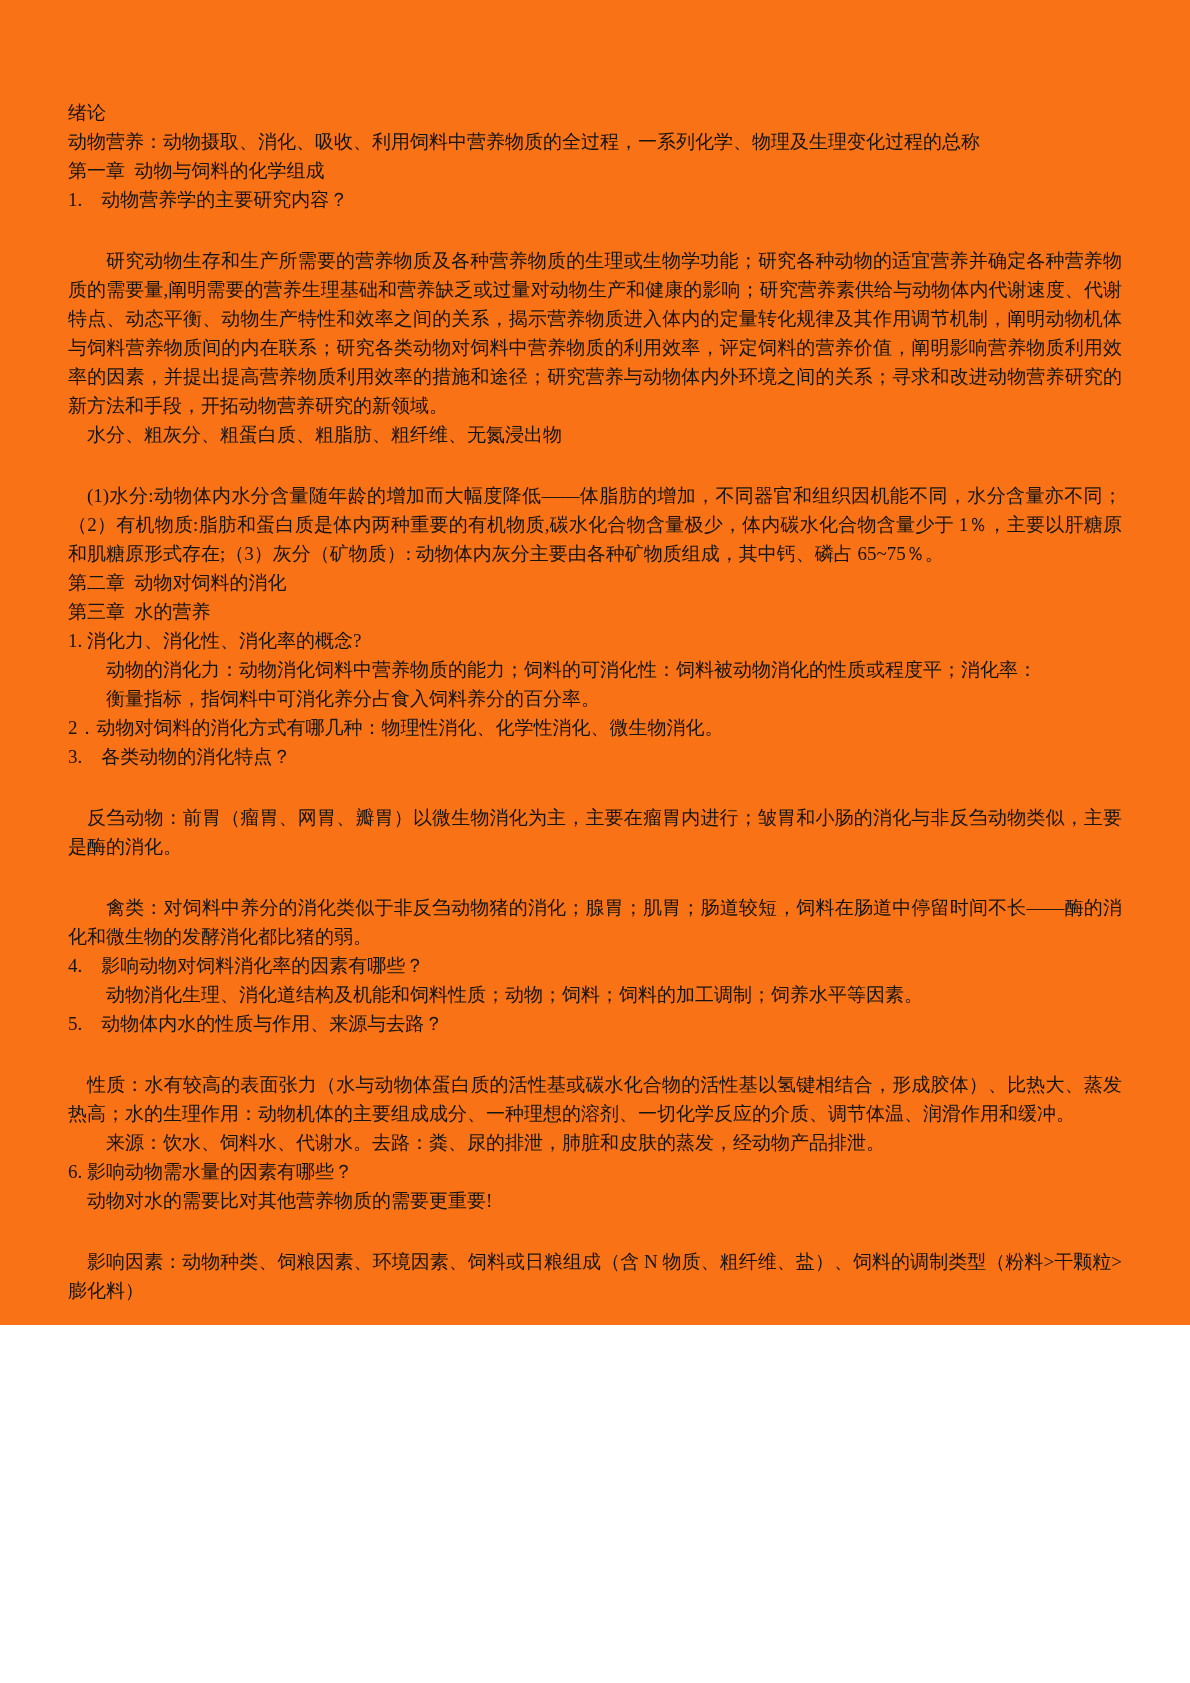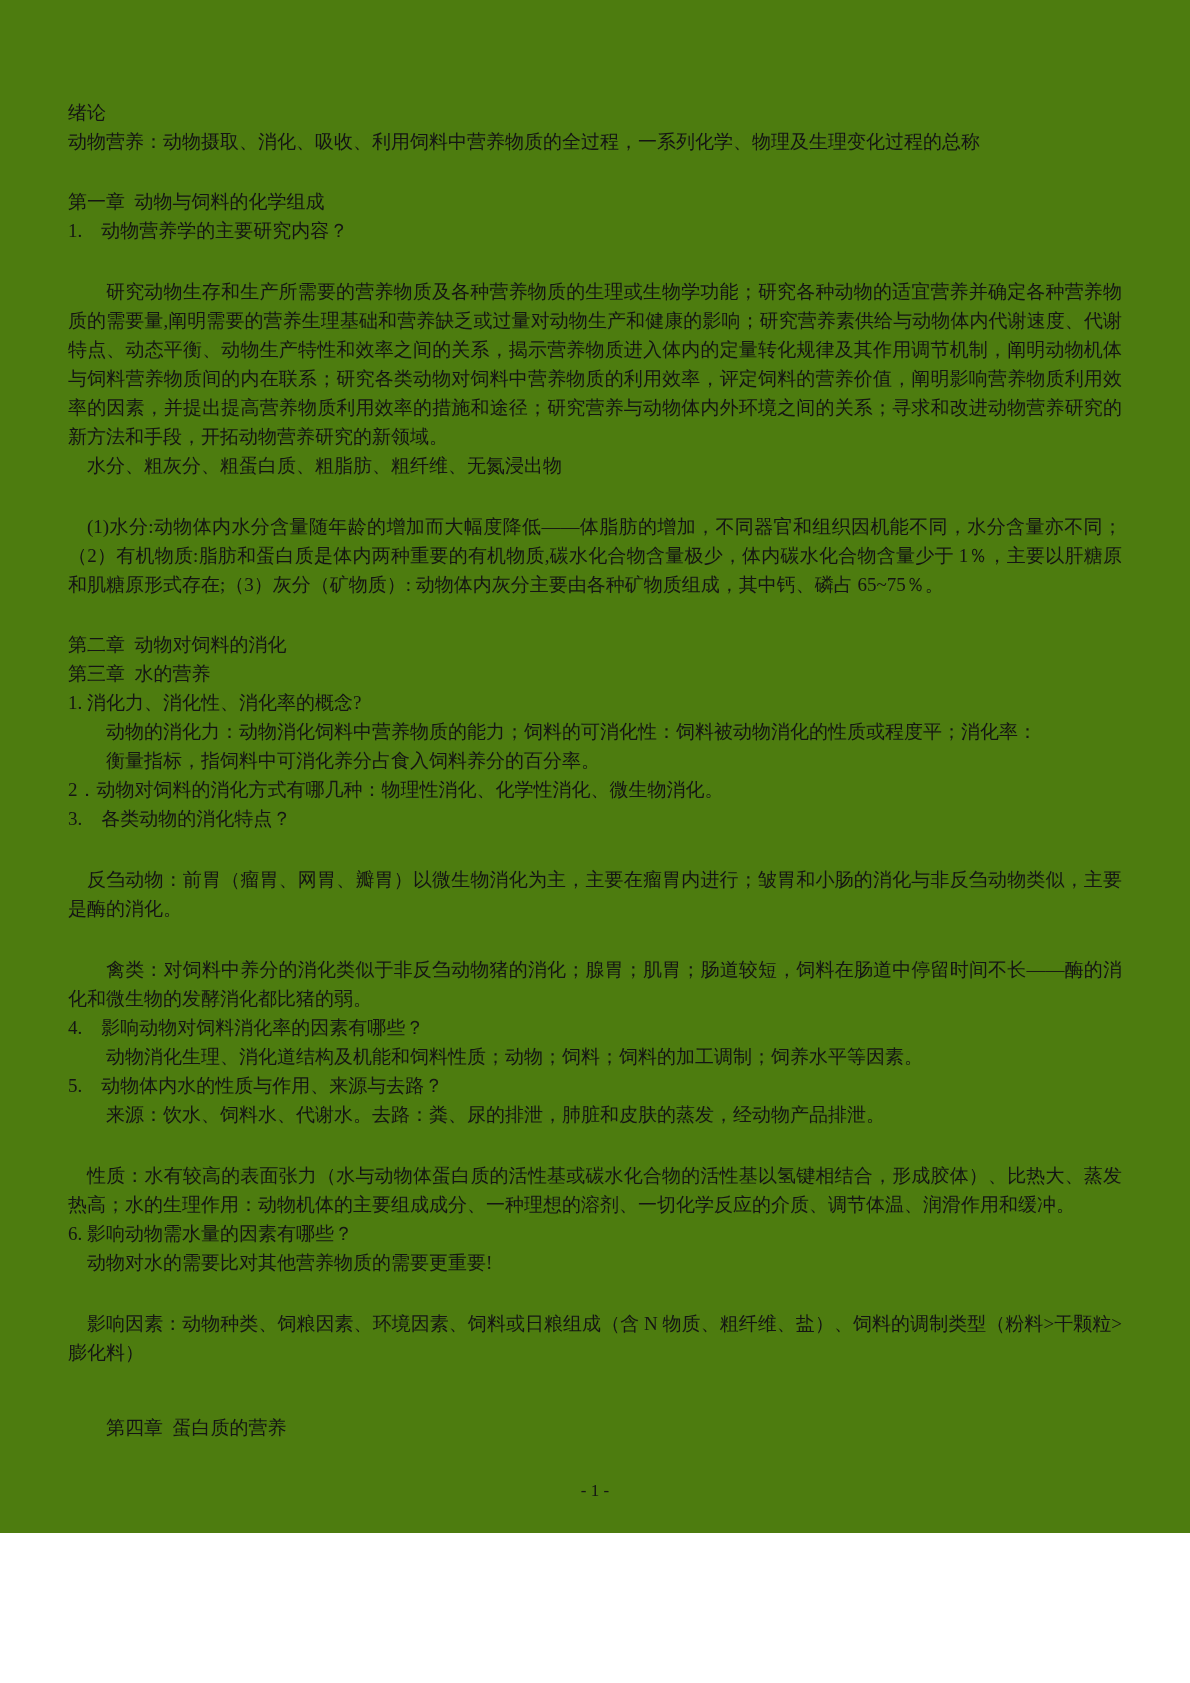--- a/index.html
+++ b/index.html
@@ -1,39 +1,39 @@
 <!DOCTYPE html>
 <html lang="zh"><head>
 <meta charset="utf-8">
 <title>Document</title>
 <style>
   * { margin: 0; padding: 0; box-sizing: border-box; }
   html, body { background: #ffffff; }
   .page {
     width: 1190px;
-    height: 1533px;
+    height: 1325px;
     margin: 0 auto;
-    background: #4d7c0f;
+    background: #f97316;
     position: relative;
     font-family: "Liberation Serif", "DejaVu Serif", serif;
     font-size: 19px;
     line-height: 29px;
     color: #141414;
     overflow: hidden;
   }
   .content { padding: 98px 68px 0 68px; }
   .blk { text-align: left; white-space: pre-wrap; }
   .just { text-align: justify; margin-top: 32px; }
   .ti05 { text-indent: 0.5em; }
   .ti1  { text-indent: 1em; }
   .ti2  { text-indent: 2em; }
   .i1   { padding-left: 1em; }
   .i2   { padding-left: 2em; }
   .ml2  { margin-left: 2em; }
-  .gap    { margin-top: 31px; }
+  .gap    { }
   .gap-lg { margin-top: 46px; }
   .footer {
     position: absolute;
     left: 0;
     top: 1476px;
     width: 100%;
     text-align: center;
     font-size: 17px;
     color: #141414;
   }
@@ -58,22 +58,22 @@
     <div class="blk">1. 消化力、消化性、消化率的概念?</div>
     <div class="blk ml2">动物的消化力：动物消化饲料中营养物质的能力；饲料的可消化性：饲料被动物消化的性质或程度平；消化率：</div>
     <div class="blk ml2">衡量指标，指饲料中可消化养分占食入饲料养分的百分率。</div>
     <div class="blk">2．动物对饲料的消化方式有哪几种：物理性消化、化学性消化、微生物消化。</div>
     <div class="blk">3.　各类动物的消化特点？</div>
     <div class="blk just ti1">反刍动物：前胃（瘤胃、网胃、瓣胃）以微生物消化为主，主要在瘤胃内进行；皱胃和小肠的消化与非反刍动物类似，主要是酶的消化。</div>
     <div class="blk just ti2">禽类：对饲料中养分的消化类似于非反刍动物猪的消化；腺胃；肌胃；肠道较短，饲料在肠道中停留时间不长——酶的消化和微生物的发酵消化都比猪的弱。</div>
     <div class="blk">4.　影响动物对饲料消化率的因素有哪些？</div>
     <div class="blk i2">动物消化生理、消化道结构及机能和饲料性质；动物；饲料；饲料的加工调制；饲养水平等因素。</div>
     <div class="blk">5.　动物体内水的性质与作用、来源与去路？</div>
+    <div class="blk just ti1">性质：水有较高的表面张力（水与动物体蛋白质的活性基或碳水化合物的活性基以氢键相结合，形成胶体）、比热大、蒸发热高；水的生理作用：动物机体的主要组成成分、一种理想的溶剂、一切化学反应的介质、调节体温、润滑作用和缓冲。</div>
     <div class="blk i2">来源：饮水、饲料水、代谢水。去路：粪、尿的排泄，肺脏和皮肤的蒸发，经动物产品排泄。</div>
-    <div class="blk just ti1">性质：水有较高的表面张力（水与动物体蛋白质的活性基或碳水化合物的活性基以氢键相结合，形成胶体）、比热大、蒸发热高；水的生理作用：动物机体的主要组成成分、一种理想的溶剂、一切化学反应的介质、调节体温、润滑作用和缓冲。</div>
     <div class="blk">6. 影响动物需水量的因素有哪些？</div>
     <div class="blk i1">动物对水的需要比对其他营养物质的需要更重要!</div>
     <div class="blk just ti1">影响因素：动物种类、饲粮因素、环境因素、饲料或日粮组成（含 N 物质、粗纤维、盐）、饲料的调制类型（粉料&gt;干颗粒&gt;膨化料）</div>
 
     <div class="blk gap-lg i2">第四章  蛋白质的营养</div>
 
   </main>
 
   <div class="footer">- 1 -</div>
 </div>

